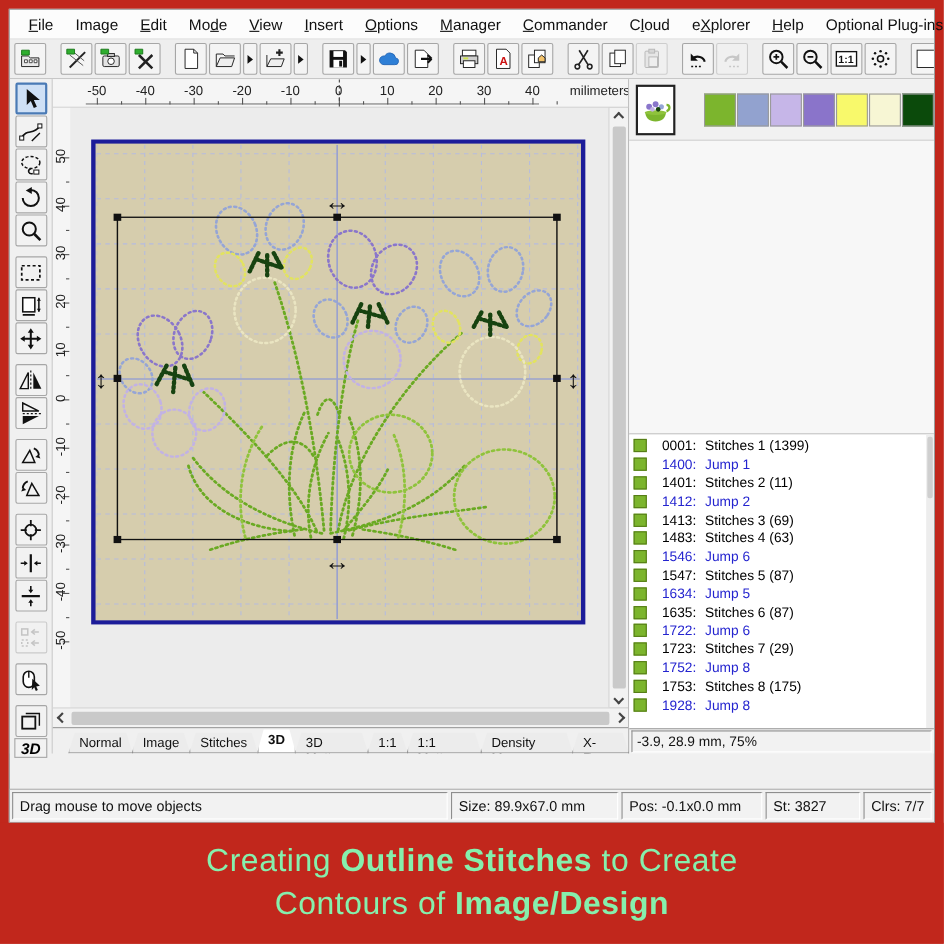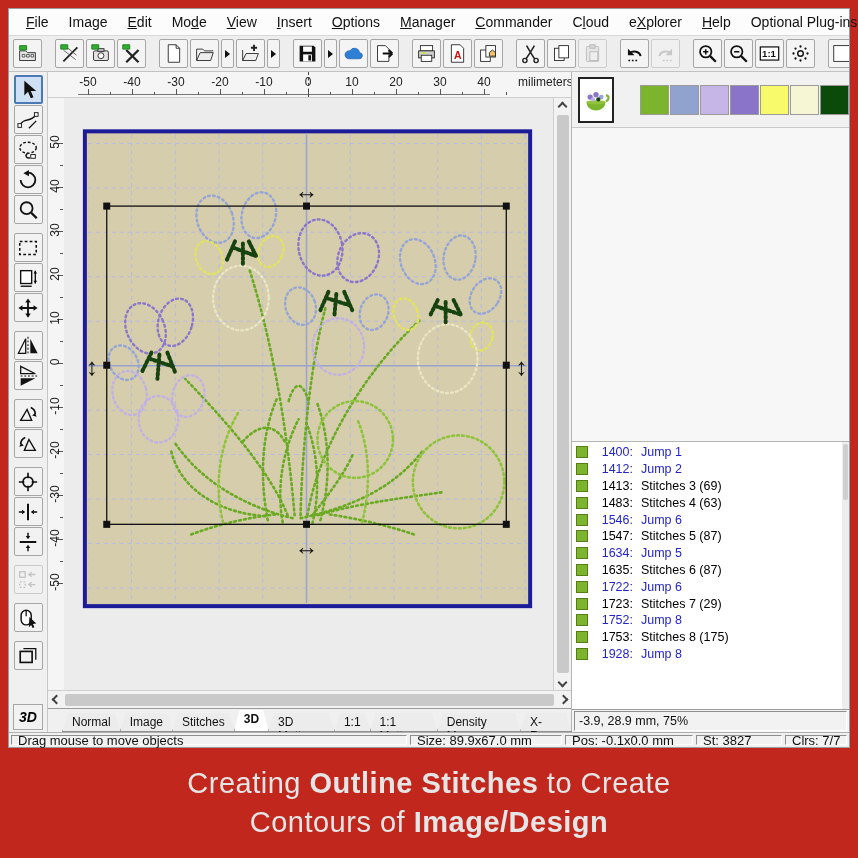--- a/index.html
+++ b/index.html
@@ -95,31 +95,31 @@
   .srow .sq { width:12px; height:12px; background:#7cb52d; border:1px solid #567d17; margin-right:5px; flex:none; }
   .srow .num { width:40px; text-align:right; margin-right:8px; }
   .srow.jump .num, .srow.jump .txt { color:#2424cf; }
   .listscroll { position:absolute; right:0; top:0; bottom:0; width:7px; background:#ededed; }
   .listscroll .th { position:absolute; top:2px; left:1px; width:5px; height:56px; background:#cfcfcf; border-radius:2px; }
   .rp-status { height:20px; flex:none; font-size:12.5px; color:#111; background:#f2f2f2;
                border:1px solid; border-color:#8e8e8e #ffffff #ffffff #8e8e8e; padding:2px 4px;
                margin:1px 2px; white-space:nowrap; overflow:hidden; }
 
   
-  .statusbar { height:15px; flex:none; display:flex; align-items:stretch; background:#f0f0f0;
-               border-top:1px solid #b0b0b0; padding:2px; gap:3px; }
+  .statusbar { height:30px; flex:none; display:flex; align-items:stretch; background:#f0f0f0;
+               border-top:1px solid #b0b0b0; padding:2px; gap:3px;margin-top:32px; }
   .seg { border:1px solid; border-color:#8e8e8e #ffffff #ffffff #8e8e8e; background:#f2f2f2;
          font-size:13px; color:#111; display:flex; align-items:center; padding:0 6px; white-space:nowrap; }
   .seg.hint { flex:1; }
   .seg.w1 { width:152px; } .seg.w2 { width:128px; } .seg.w3 { width:86px; } .seg.w4 { width:62px; }
 
   
   .caption { position:absolute; left:0; right:0; top:748px; height:110px; background:#c1271c;
              display:flex; flex-direction:column; align-items:center; justify-content:center; gap:2px; }
-  .cap-line { color:#e5e5e5; font-size:29px; line-height:37px; letter-spacing:.5px; }
+  .cap-line { color:#86efac; font-size:29px; line-height:37px; letter-spacing:.5px; }
   .cap-line b { font-weight:bold; }
 </style>
 </head>
 <body>
 
 <div class="app">
 
   <div class="menubar" id="menubar">
       <span class="menu-item"><u>F</u>ile</span>
       <span class="menu-item">Image</span>
@@ -688,24 +688,34 @@
             <div class="swatch" style="background: rgb(248, 249, 107);"></div>
             <div class="swatch" style="background: rgb(247, 246, 212);"></div>
             <div class="swatch" style="background: rgb(11, 74, 11);"></div>
           </div>
       </div>
       <div class="rp-blank"></div>
       <div class="stitchlist" id="stitchlist">
         <div class="listscroll">
             <div class="th"></div>
           </div>
+      <div class="srow">
+            <span class="sq"></span>
+            <span class="num">0001:</span>
+            <span class="txt">Stitches 1 (1399)</span>
+          </div>
           <div class="srow jump">
             <span class="sq"></span>
             <span class="num">1400:</span>
             <span class="txt">Jump 1</span>
+          </div>
+          <div class="srow">
+            <span class="sq"></span>
+            <span class="num">1401:</span>
+            <span class="txt">Stitches 2 (11)</span>
           </div>
           <div class="srow jump">
             <span class="sq"></span>
             <span class="num">1412:</span>
             <span class="txt">Jump 2</span>
           </div>
           <div class="srow">
             <span class="sq"></span>
             <span class="num">1413:</span>
             <span class="txt">Stitches 3 (69)</span>

